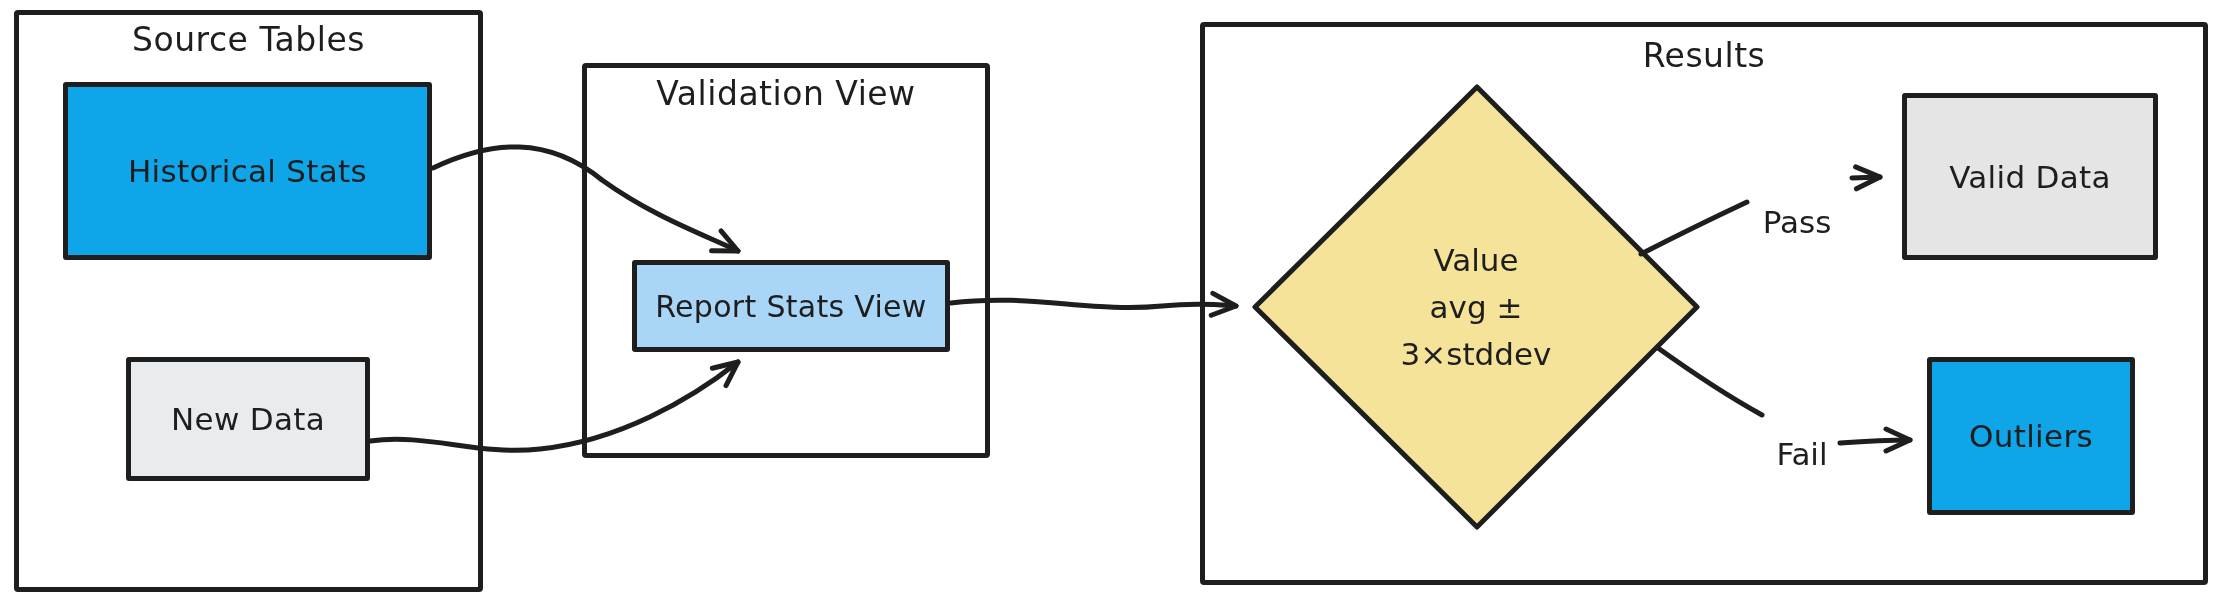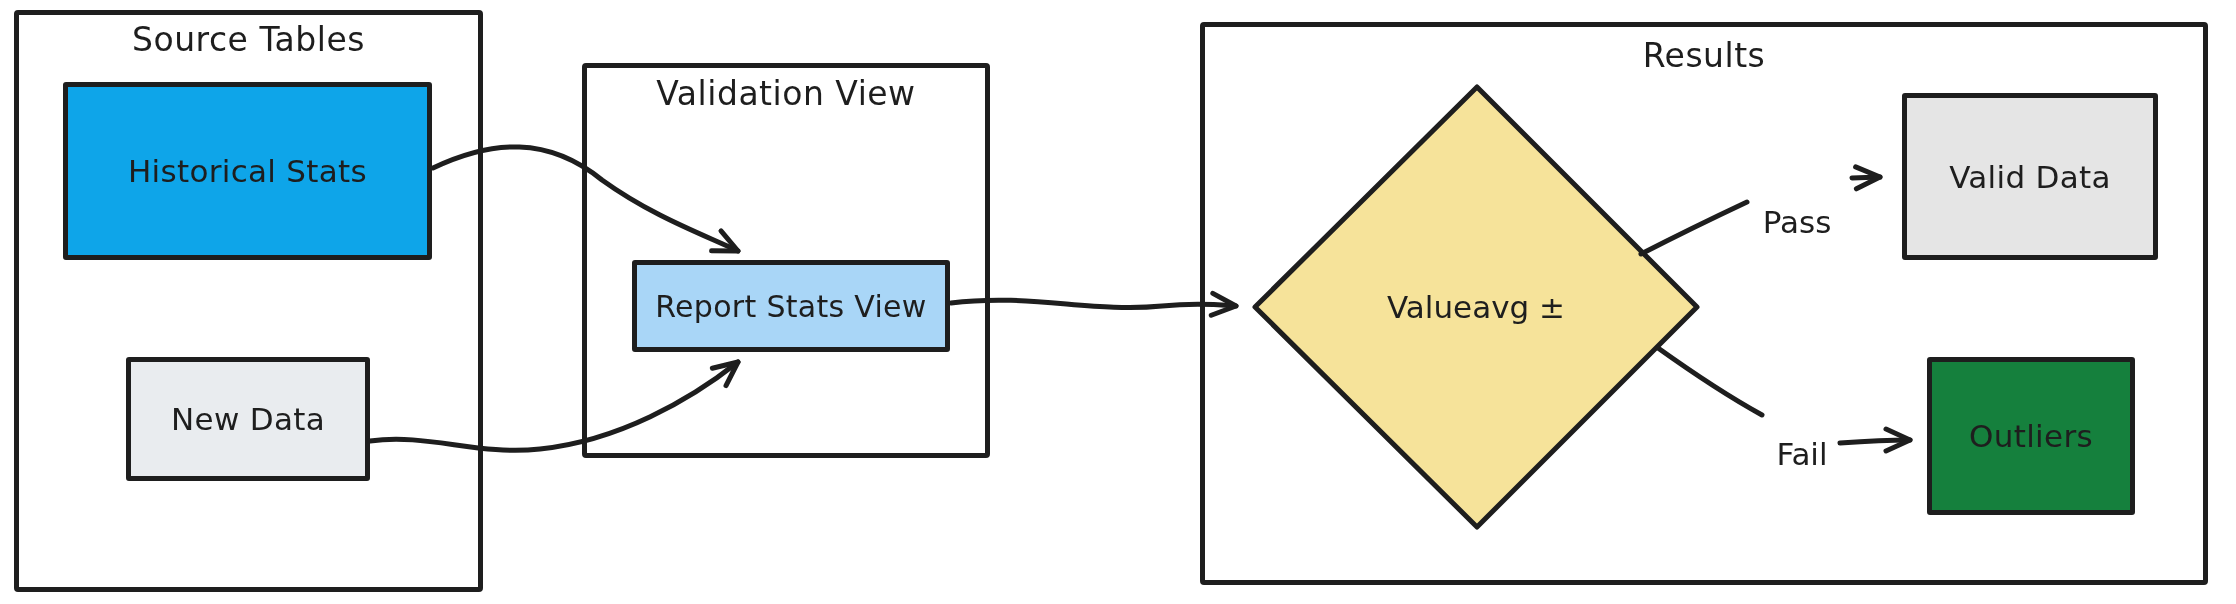--- a/index.html
+++ b/index.html
@@ -54,21 +54,21 @@
     fill: none;
     stroke: var(--stroke);
     stroke-width: 5;
     stroke-linecap: round;
     stroke-linejoin: round;
   }
   .diamond-text {
     position: absolute;
     left: 1326px; top: 213px;
     width: 300px; height: 188px;
-    display: flex; 
+    display: flex; flex-direction: column;
     align-items: center; justify-content: center;
     z-index: 2;
     text-align: center;
   }
   .diamond-line {
     font-size: 31px;
     line-height: 47px;
     white-space: nowrap;
   }
   .edge-label {
@@ -105,27 +105,28 @@
 </div>
 
 <div class="node" style="left: 632px; top: 260px; width: 318px; height: 92px; background-color: rgb(169, 214, 247); border-color: rgb(30, 30, 30);">
   <span class="node-label" style="font-size:30px;">Report Stats View</span>
 </div>
 
 <div class="node" style="left: 1902px; top: 93px; width: 256px; height: 167px; background-color: #e5e5e5; border-color: rgb(30, 30, 30);">
   <span class="node-label">Valid Data</span>
 </div>
 
-<div class="node" style="left: 1927px; top: 357px; width: 208px; height: 158px; background-color: #15803d; border-color: rgb(30, 30, 30);">
+<div class="node" style="left: 1927px; top: 357px; width: 208px; height: 158px; background-color: #0ea5e9; border-color: rgb(30, 30, 30);">
   <span class="node-label">Outliers</span>
 </div>
 
 <div class="diamond-text">
   <span class="diamond-line">Value</span>
   <span class="diamond-line">avg ±</span>
+  <span class="diamond-line">3×stddev</span>
 </div>
 
 <div class="edge-label" style="left:1742px; top:152px; width:110px; height:46px;margin-top:47px;">Pass</div>
 <div class="edge-label" style="left:1748px; top:431px; width:108px; height:46px;">Fail</div>
 
 <svg id="edges-svg" viewBox="0 0 2236 604">
   <defs>
     <marker id="chevron" viewBox="-32 -16 38 32" markerWidth="38" markerHeight="32" markerUnits="userSpaceOnUse" refX="0" refY="0" orient="auto">
       <path d="M -24,-11 L 0,0 L -24,11" fill="none" stroke="#1e1e1e" stroke-width="5" stroke-linecap="round" stroke-linejoin="round"></path>
     </marker>

